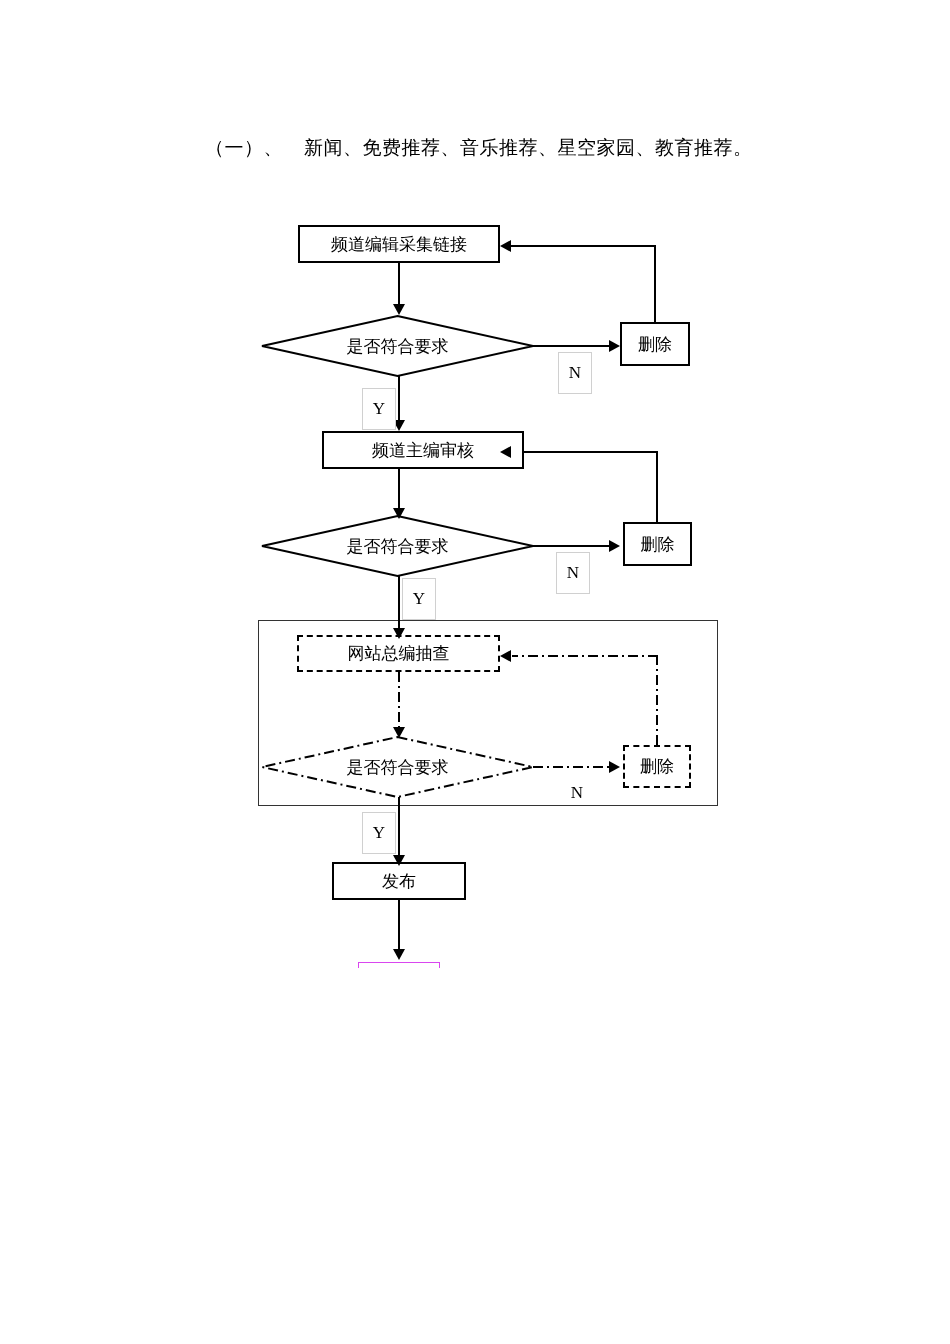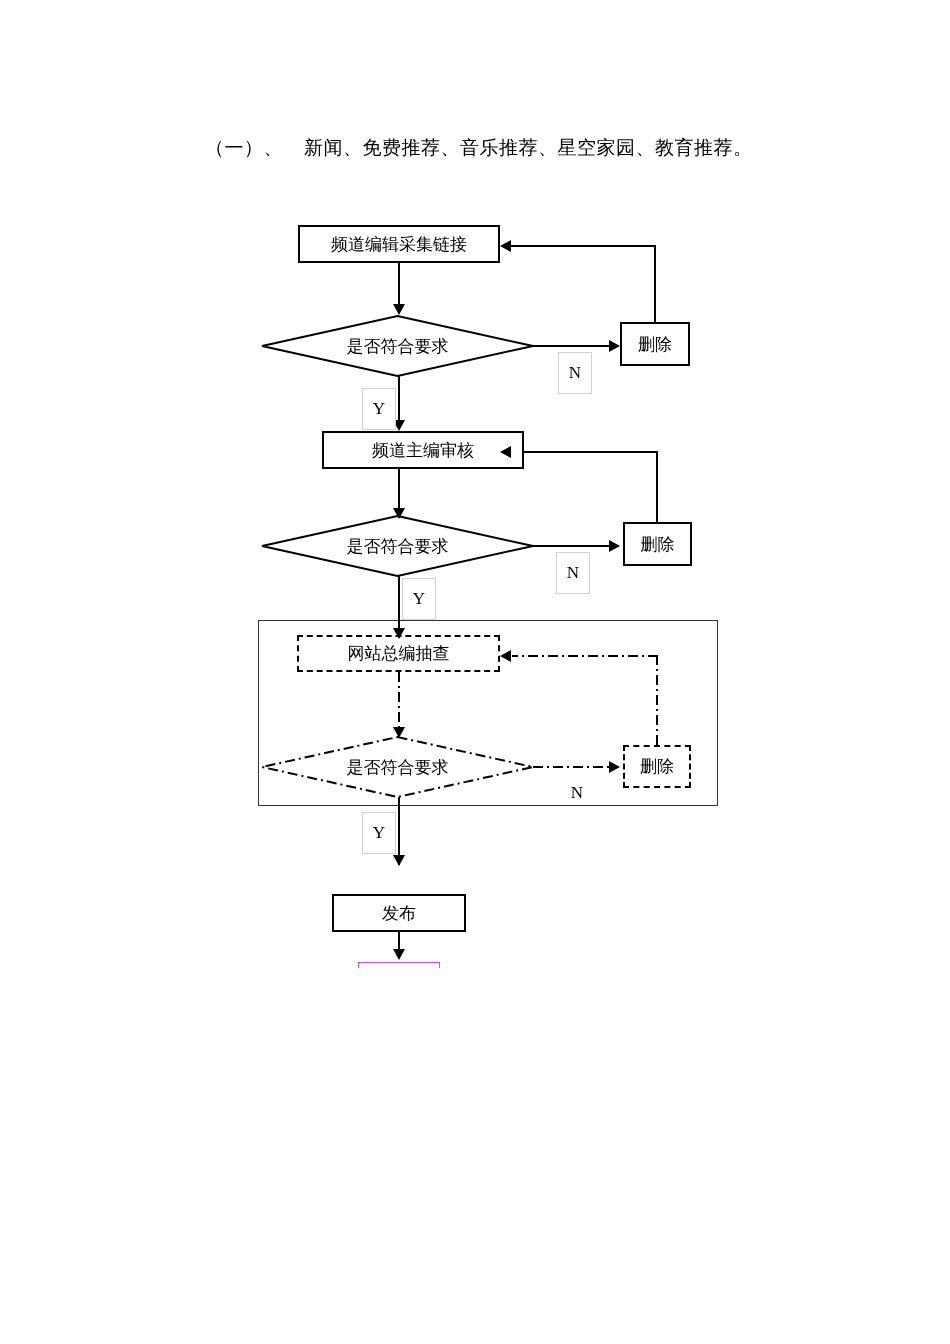--- a/index.html
+++ b/index.html
@@ -256,21 +256,21 @@
   <div class="node box-dashdot" style="left:623px; top:745px; width:68px; height:43px;">
     <span>删除</span>
   </div>
 
   <div class="ln ln-v" style="left:398px; top:797px; height:68px;"></div>
   <div class="arrow-down" style="left:393px; top:855px;"></div>
   <div class="branch-label boxed" style="left:362px; top:812px; width:34px; height:42px;">
     <span>Y</span>
   </div>
 
-  <div class="node box-solid" style="left:332px; top:894px; width:134px; height:38px;">
+  <div class="node box-solid" style="left:332px; top:862px; width:134px; height:38px;">
     <span>发布</span>
   </div>
 
   <div class="ln ln-v" style="left:398px; top:900px; height:55px;"></div>
   <div class="arrow-down" style="left:393px; top:949px;"></div>
 
   <div class="node box-solid-thin" style="left:358px; top:962px; width:82px; height:38px;">
     <span>结束</span>
   </div>
 

